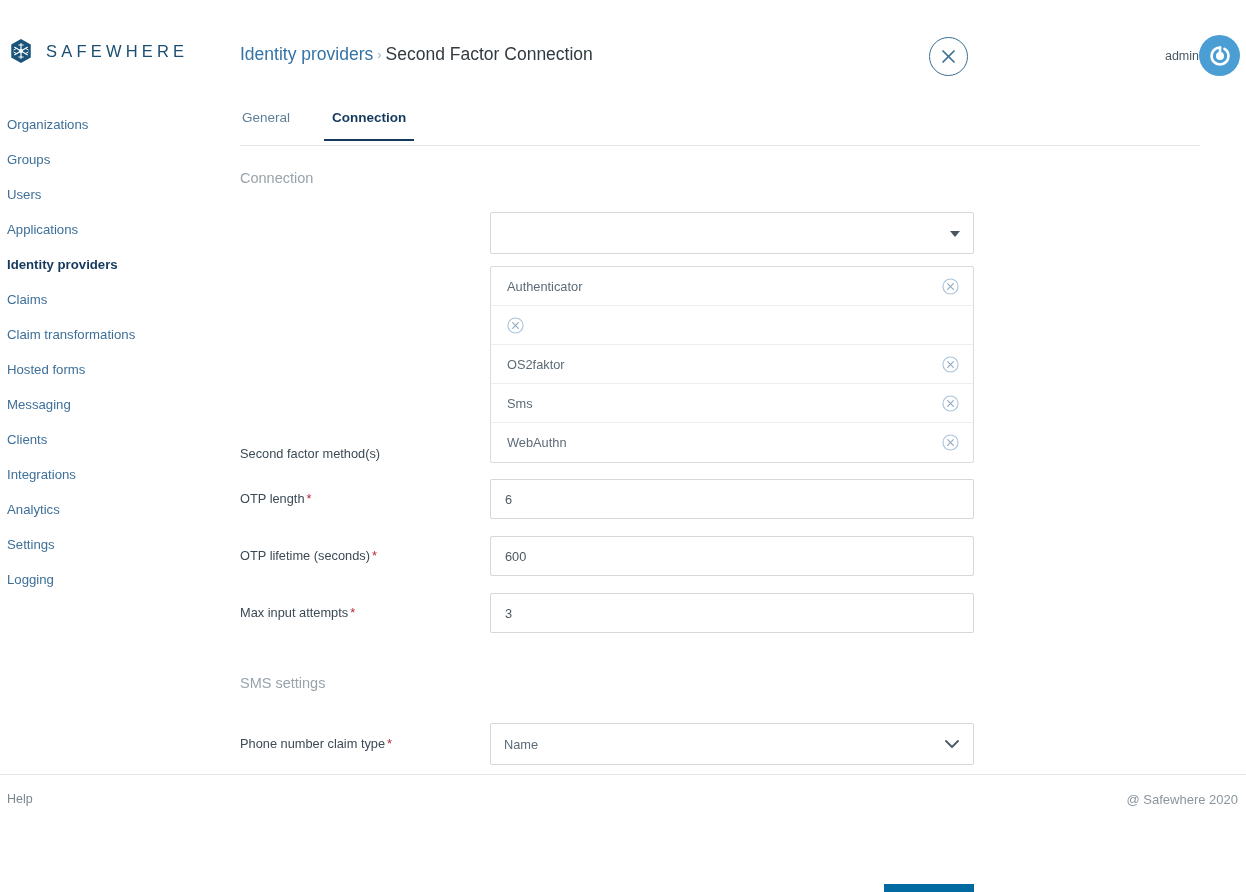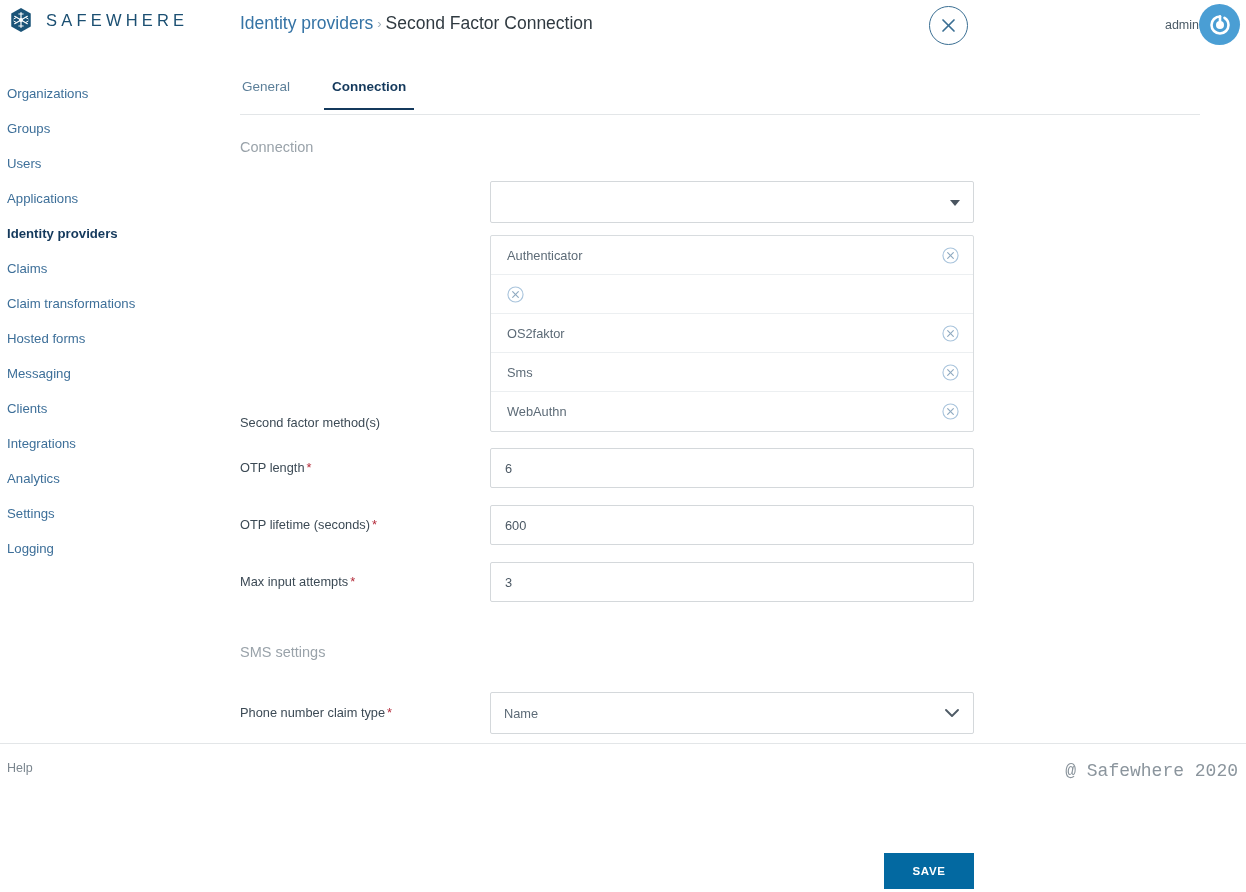--- a/index.html
+++ b/index.html
@@ -3,21 +3,21 @@
 <meta charset="utf-8">
 <style>
   * { box-sizing: border-box; }
   html, body {
     margin: 0; padding: 0;
     width: 1246px; height: 892px;
     background: #ffffff;
     font-family: "Liberation Sans", sans-serif;
     overflow: hidden;
   }
-  .page { position: relative; width: 1246px; height: 792px; background: #fff; }
+  .page { position: relative; width: 1246px; height: 792px; background: #fff; margin-top: 31px; }
 
   
   .header {
     position: absolute; top: 0; left: 0; width: 1246px; height: 50px;
     background: #fff;
   }
   .brand {
     position: absolute; left: 8px; top: 7px;
     display: flex; align-items: center; gap: 12px;
   }
@@ -159,21 +159,21 @@
     font-size: 12.5px; color: #7b868f; cursor: pointer;
   }
   .save-btn {
     position: absolute; left: 884px; top: 853px;
     width: 90px; height: 36px; background: #0369a1; border: none;
     color: #ffffff; font-size: 11.5px; font-weight: bold; letter-spacing: .6px;
     font-family: "Liberation Sans", sans-serif; cursor: pointer;
   }
   .footer-copy {
     position: absolute; right: 8px; top: 17px;
-    font-size: 18px; color: #8b959d; font-family: Liberation Mono, monospace;
+    font-size: 13px; color: #8b959d;
   }
 </style>
 </head>
 <body>
 
 <div class="page">
 
   <div class="header">
 
     <div class="brand">

